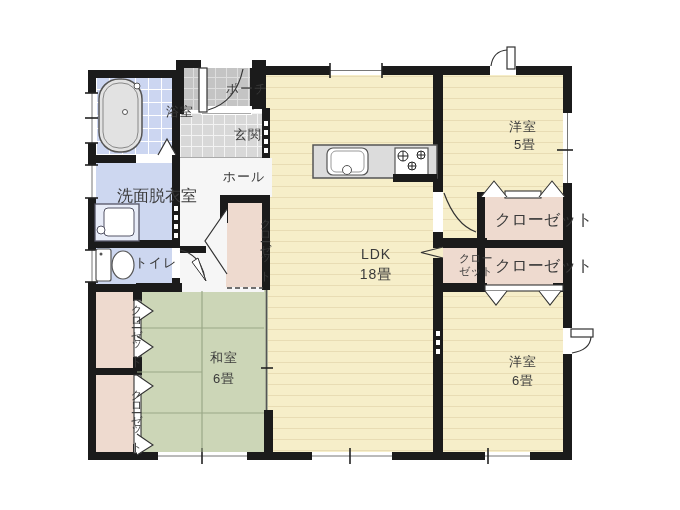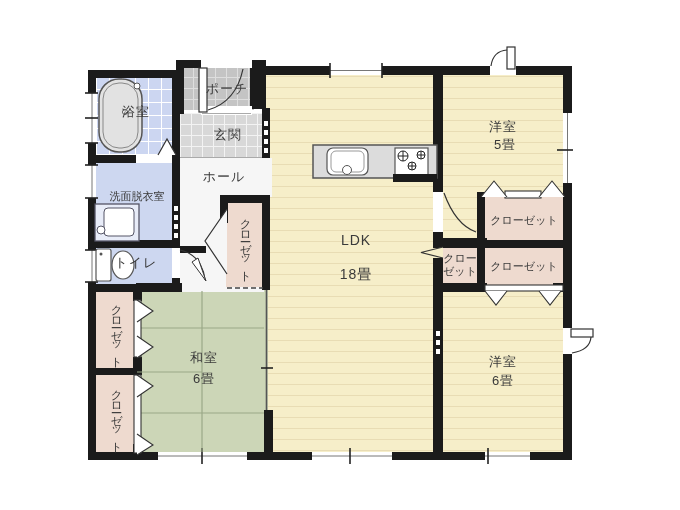--- a/index.html
+++ b/index.html
@@ -21,23 +21,23 @@
     background-size:11px 11px;}
   .floor-porch{background:#c4c4c4;
     background-image:linear-gradient(90deg,#dedede 1px,transparent 1px),linear-gradient(180deg,#dedede 1px,transparent 1px);
     background-size:11px 11px;}
   .floor-closet{background:#eedacf;}
   .w{background:#1b1b1b;position:absolute;}
   .win{background:#ffffff;position:absolute;}
   svg.overlay{position:absolute;left:0;top:0;width:680px;height:510px;pointer-events:none;}
   
   .lbl{position:absolute;transform:translate(-50%,-50%);white-space:nowrap;
-       font-size:13px;color:#3a3a3a;letter-spacing:1px;line-height:1.15;text-align:center;}
+       font-size:13px;color:#3a3a3a;letter-spacing:1px;line-height:1.15;text-align:left;margin-left:20px;}
   .lbl.small{font-size:11px;letter-spacing:0;}
-  .lbl.mid{font-size:11px;letter-spacing:0;}
+  .lbl.mid{font-size:16px;letter-spacing:0;}
   .lbl.vert{writing-mode:vertical-rl;text-orientation:upright;letter-spacing:0;font-size:11.5px;white-space:nowrap;}
   .lbl.wrap{white-space:normal;width:42px;}
 </style>
 </head>
 <body>
 
 <div id="stage">
 
   
   <i class="abs floor-wood" style="left:266px;top:66px;width:306px;height:394px"></i>
@@ -256,26 +256,26 @@
         </g>
       </g>
       <rect x="393" y="174" width="44" height="8" fill="#1b1b1b"></rect>
     </g>
   </svg>
 
   
   <div class="lbl" style="left:227px;top:89px">ポーチ</div>
   <div class="lbl" style="left:228px;top:135px">玄関</div>
   <div class="lbl" style="left:224px;top:177px">ホール</div>
-  <div class="lbl" style="left:136px;top:112px">浴室</div>
+  <div class="lbl" style="left:160px;top:112px">浴室</div>
   <div class="lbl mid" style="left:137px;top:196px">洗面脱衣室</div>
   <div class="lbl" style="left:136px;top:263px">トイレ</div>
   <div class="lbl" style="left:204px;top:358px">和室</div>
   <div class="lbl" style="left:204px;top:379px">6畳</div>
-  <div class="lbl" style="left:356px;top:240px;font-size:14px">LDK</div>
+  <div class="lbl" style="left:356px;top:254px;font-size:14px">LDK</div>
   <div class="lbl" style="left:356px;top:274px;font-size:14px">18畳</div>
   <div class="lbl" style="left:503px;top:127px">洋室</div>
   <div class="lbl" style="left:505px;top:145px">5畳</div>
   <div class="lbl" style="left:503px;top:362px">洋室</div>
   <div class="lbl" style="left:503px;top:381px">6畳</div>
   <div class="lbl vert" style="left:245px;top:243px">クローゼット</div>
   <div class="lbl vert" style="left:116px;top:329px">クローゼット</div>
   <div class="lbl vert" style="left:116px;top:414px">クローゼット</div>
   <div class="lbl mid" style="left:524px;top:220px">クローゼット</div>
   <div class="lbl mid" style="left:524px;top:266px">クローゼット</div>

